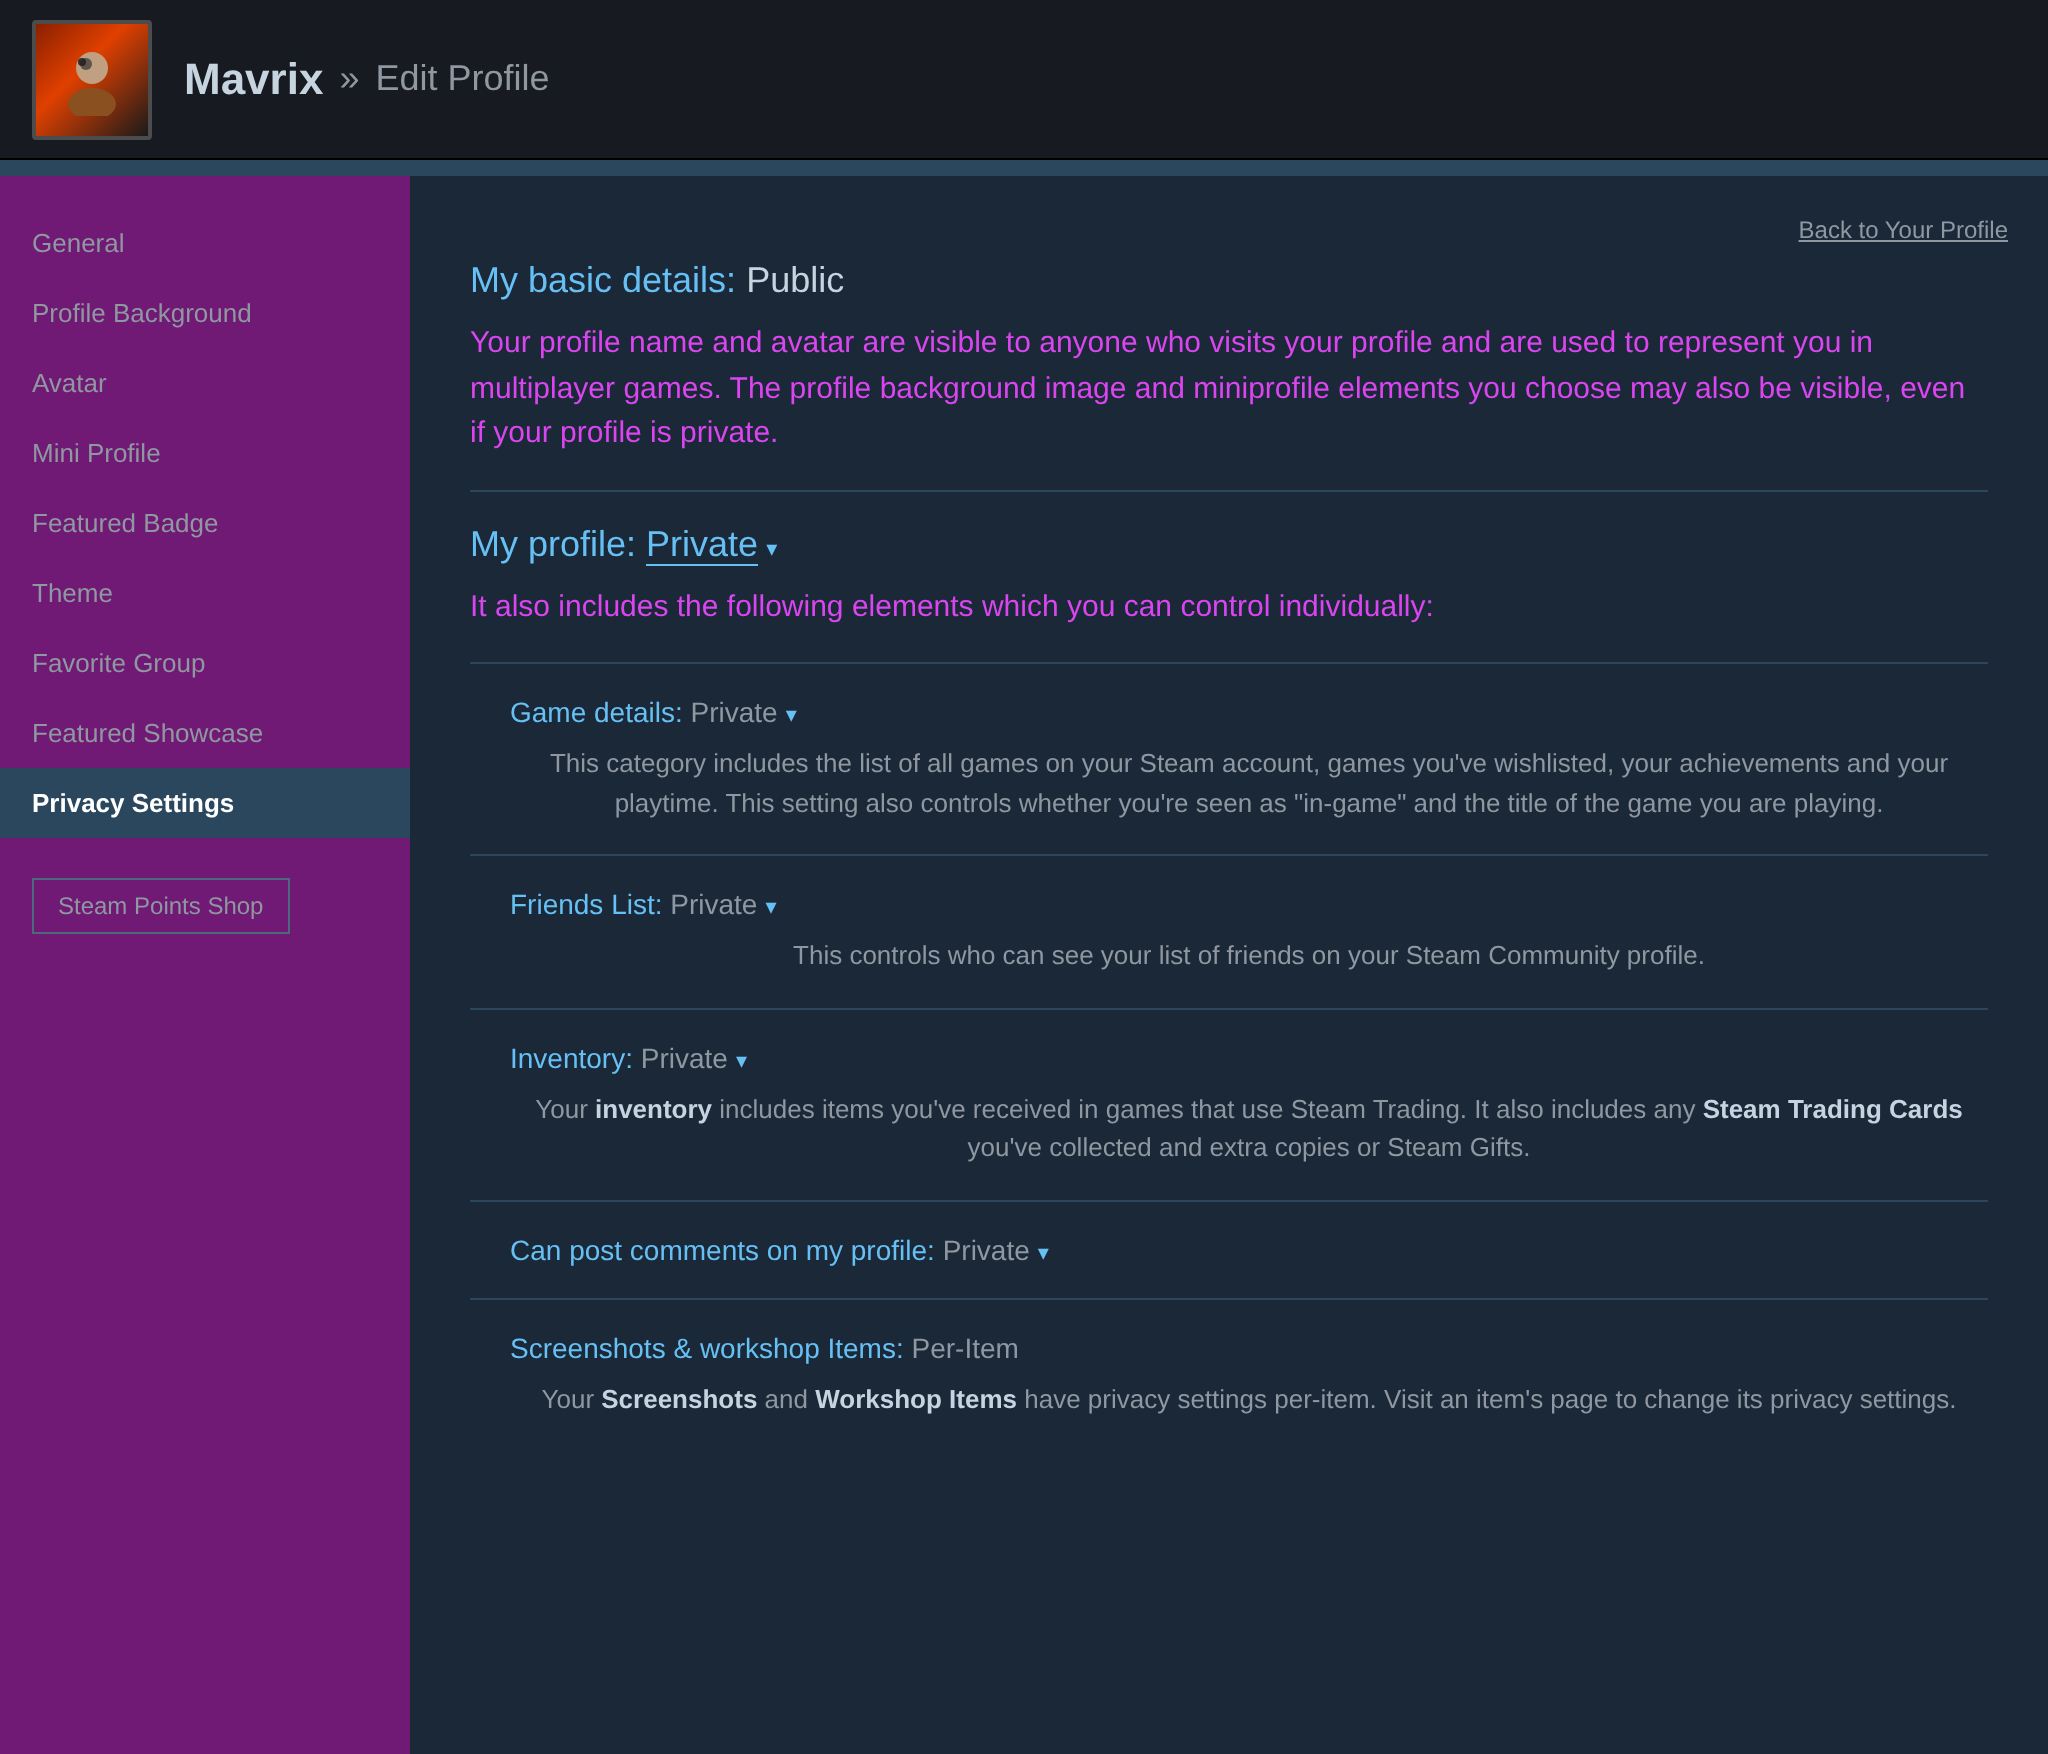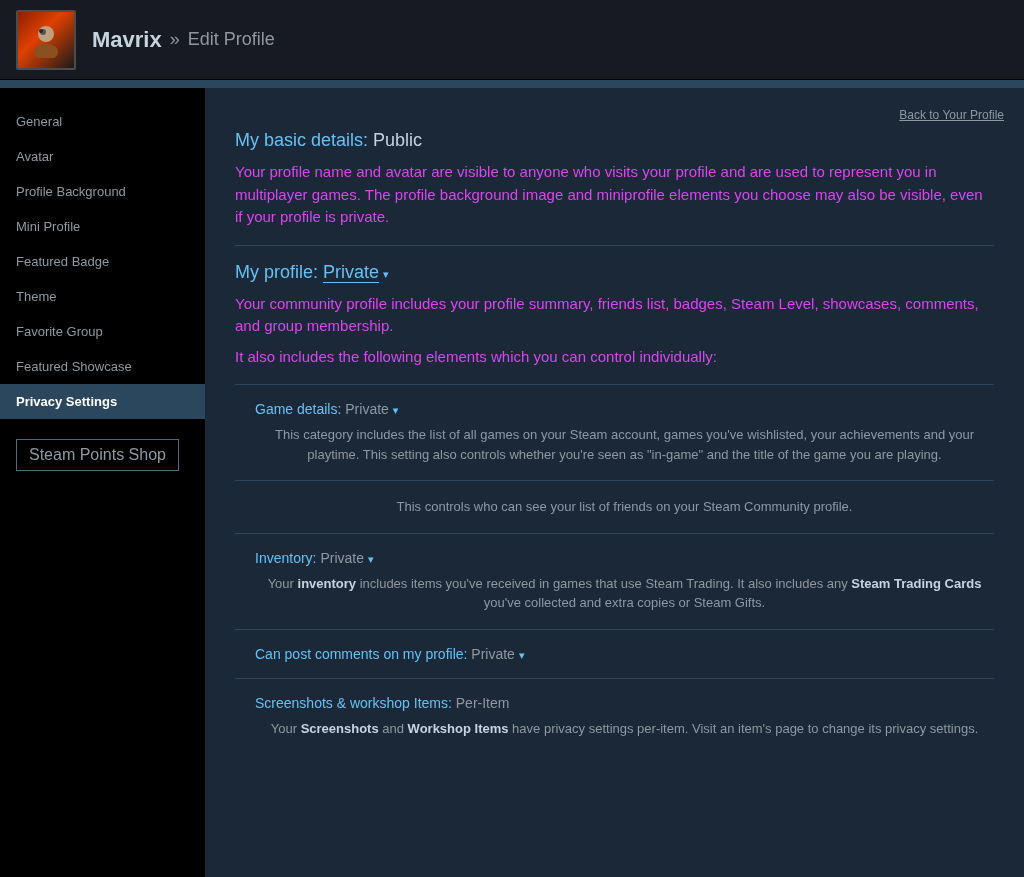--- a/index.html
+++ b/index.html
@@ -66,21 +66,21 @@
     #top-bar {
       height: 8px;
       background-color: #2a475e;
     }
 
     
     #sidebar {
       width: 205px;
       flex-shrink: 0;
       padding-top: 16px;
-      background-color: #000000;
+      background-color: #701a75;
     }
     .sidebar-item {
       display: block;
       padding: 10px 16px;
       color: #8f98a0;
       cursor: pointer;
       font-size: 13px;
       text-decoration: none;
     }
     .sidebar-item.active {
@@ -90,21 +90,21 @@
     }
     #sidebar-bottom {
       margin-top: 20px;
       padding: 0 16px;
     }
     .sidebar-btn {
       display: inline-block;
       border: 1px solid #4c6b7a;
       color: #8f98a0;
       padding: 6px 12px;
-      font-size: 16px;
+      font-size: 12px;
       cursor: pointer;
       background: transparent;
       text-align: center;
     }
 
     
     #content {
       flex: 1;
       padding: 32px 30px 30px 30px;
       position: relative;
@@ -202,22 +202,22 @@
     <span id="header-edit-profile">Edit Profile</span>
   </div>
 </div>
 
 <div id="top-bar"></div>
 
 <div id="main-container">
 
   <div id="sidebar">
     <div class="sidebar-item">General</div>
+    <div class="sidebar-item">Profile Background</div>
     <div class="sidebar-item">Avatar</div>
-    <div class="sidebar-item">Profile Background</div>
     <div class="sidebar-item">Mini Profile</div>
     <div class="sidebar-item">Featured Badge</div>
     <div class="sidebar-item">Theme</div>
     <div class="sidebar-item">Favorite Group</div>
     <div class="sidebar-item">Featured Showcase</div>
     <div class="sidebar-item active">Privacy Settings</div>
     <div id="sidebar-bottom">
       <div class="sidebar-btn">Steam Points Shop</div>
     </div>
   </div>
@@ -234,34 +234,37 @@
       <div class="section-desc">Your profile name and avatar are visible to anyone who visits your profile and are used to represent you in multiplayer games. The profile background image and miniprofile elements you choose may also be visible, even if your profile is private.</div>
     </div>
 
     <hr class="section-divider">
 
     <div class="section">
       <div class="section-header">
         <span class="accent">My profile:</span>
         <span class="dropdown-value">Private</span><span class="dropdown-arrow">▾</span>
       </div>
-      <div class="section-desc">Your community profile includes your profile summary, friends list, badges, Steam Level, showcases, comments, and group membership.</div>
       <div class="section-desc" style="margin-top:8px;">It also includes the following elements which you can control individually:</div>
 
       <hr class="section-divider">
       <div class="sub-section">
         <div class="sub-section-header">
           <span class="accent">Game details:</span>
           <span class="dropdown-value">Private</span><span class="dropdown-arrow">▾</span>
         </div>
         <div class="sub-section-desc">This category includes the list of all games on your Steam account, games you've wishlisted, your achievements and your playtime. This setting also controls whether you're seen as "in-game" and the title of the game you are playing.</div>
       </div>
 
       <hr class="section-divider">
       <div class="sub-section">
+        <div class="sub-section-header">
+          <span class="accent">Friends List:</span>
+          <span class="dropdown-value">Private</span><span class="dropdown-arrow">▾</span>
+        </div>
         <div class="sub-section-desc">This controls who can see your list of friends on your Steam Community profile.</div>
       </div>
 
       <hr class="section-divider">
       <div class="sub-section">
         <div class="sub-section-header">
           <span class="accent">Inventory:</span>
           <span class="dropdown-value">Private</span><span class="dropdown-arrow">▾</span>
         </div>
         <div class="sub-section-desc">

